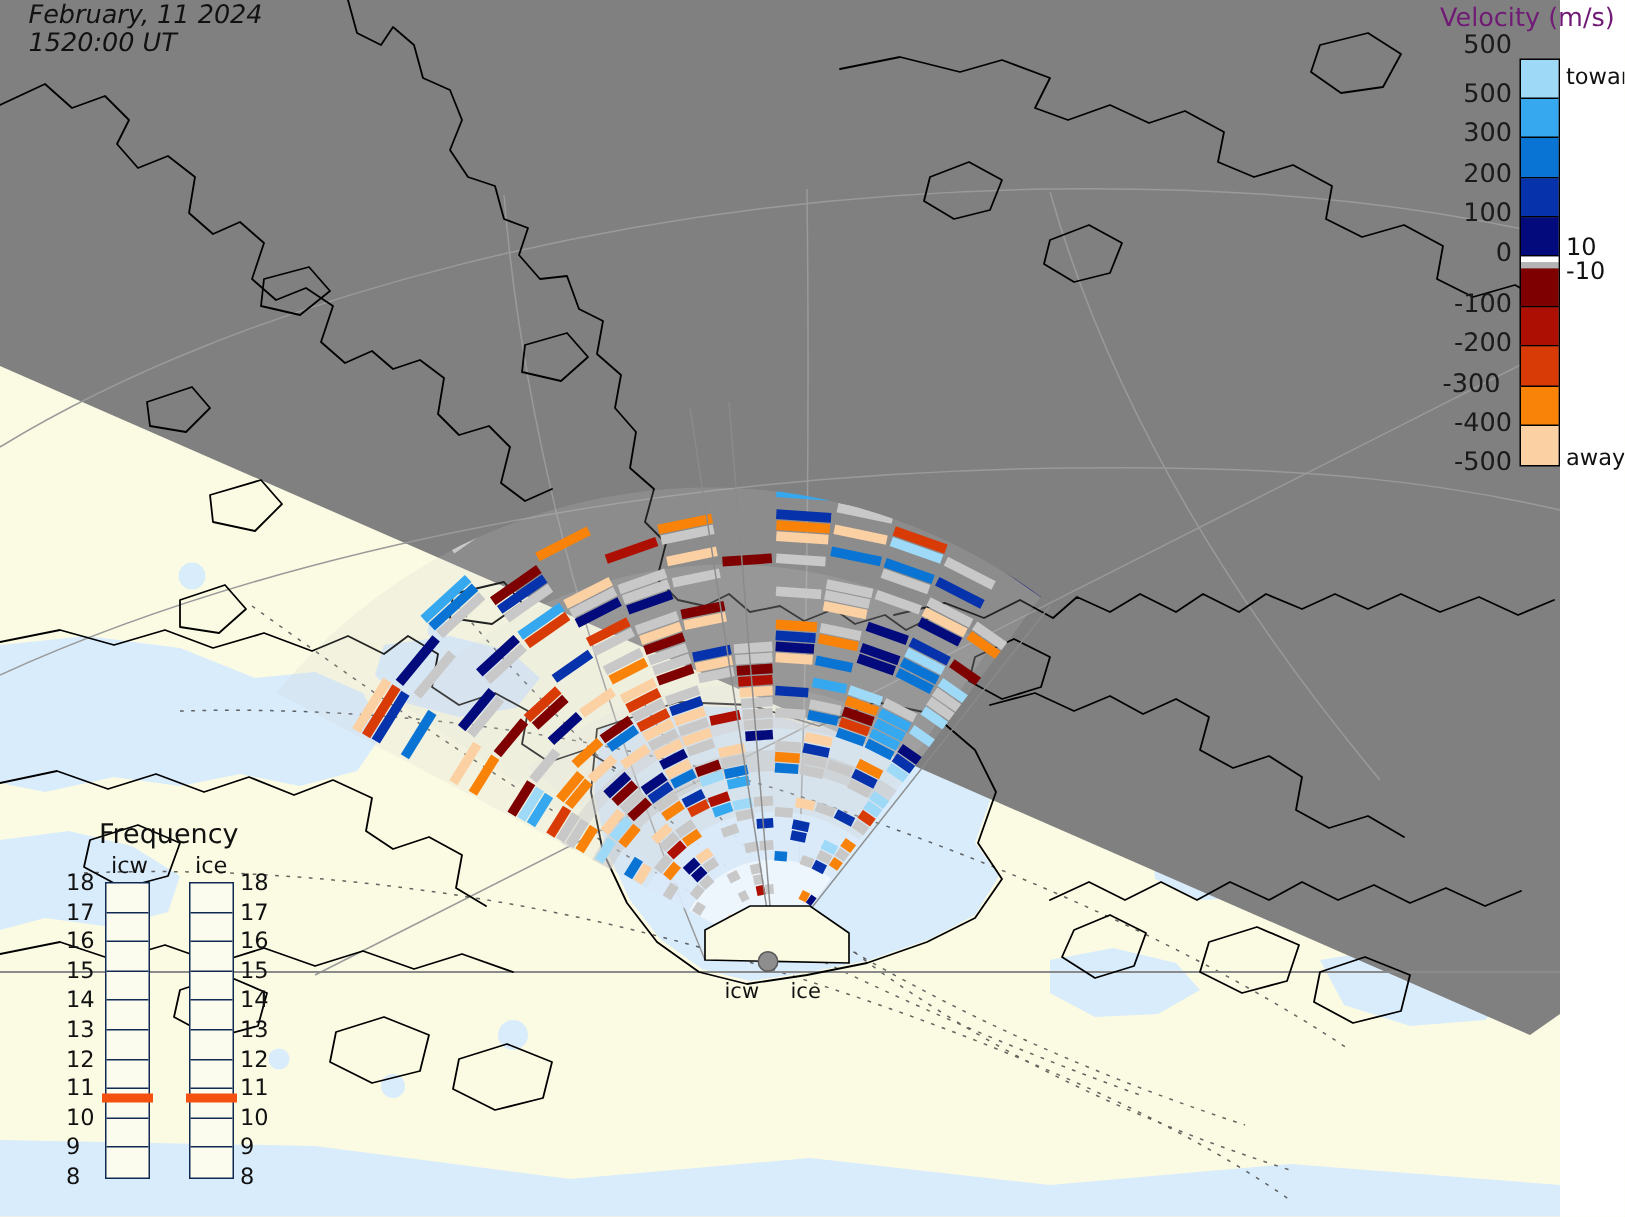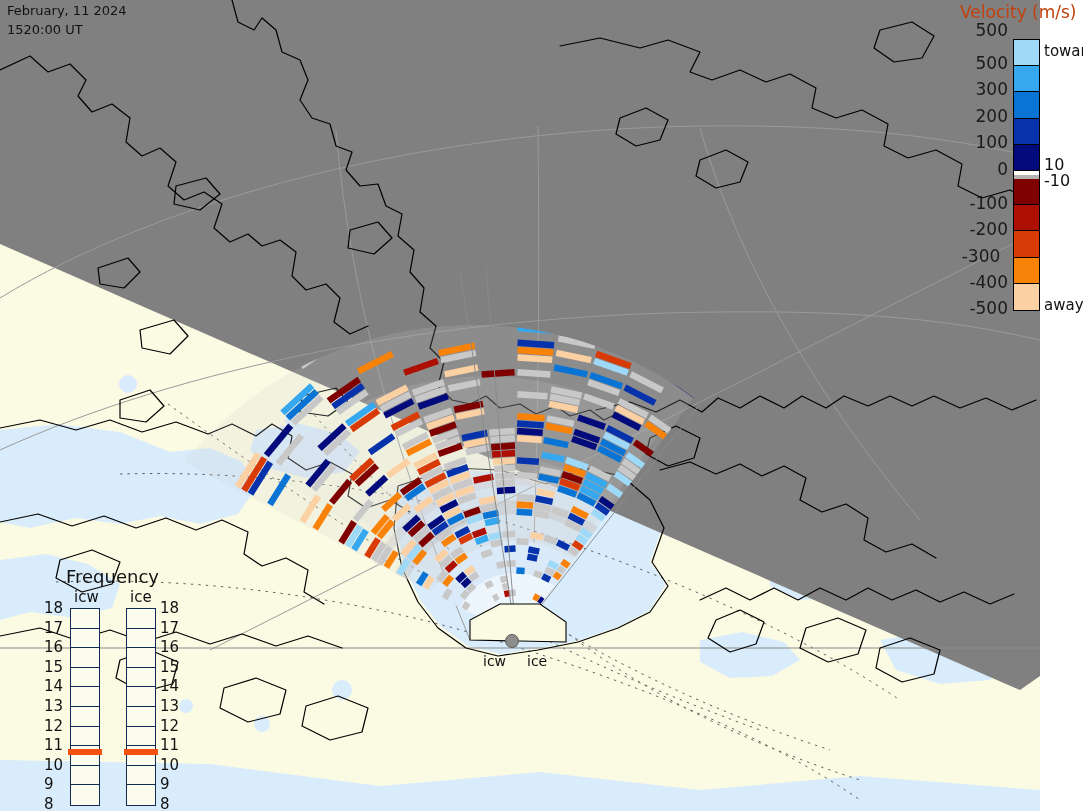--- a/index.html
+++ b/index.html
@@ -7,31 +7,31 @@
   #stage{position:relative;width:1083px;height:811px;overflow:hidden;background:#ffffff;}
 
   
   #mapwrap{position:absolute;left:0;top:0;width:1040px;height:811px;overflow:hidden;background:#808080;}
   #mapsvg{position:absolute;left:0;top:0;}
 
   
   #cbar{position:absolute;left:1013px;top:39px;width:27px;height:272px;border:1px solid #000;box-sizing:border-box;}
   .cbcell{width:100%;border-bottom:1px solid #000;box-sizing:border-box;}
   .cbcell:last-child{border-bottom:none;}
-  #cbtitle{position:absolute;left:960px;top:2px;width:123px;text-align:left;font-size:17px;color:#c2410c;white-space:nowrap;}
+  #cbtitle{position:absolute;left:960px;top:2px;width:123px;text-align:left;font-size:17px;color:#701a75;white-space:nowrap;}
   .cbtick{position:absolute;right:0;width:54px;text-align:right;font-size:17px;color:#1a1a1a;line-height:1;}
   #cbticks{position:absolute;left:952px;top:0;width:56px;height:811px;}
   #cbsidelabels{position:absolute;left:1044px;top:0;width:60px;height:811px;}
   .cbside{position:absolute;left:0;font-size:14px;color:#111;line-height:1;white-space:nowrap;}
 
   
-  #stamp{position:absolute;left:7px;top:1px;font-size:13px;color:#111;line-height:19px;white-space:pre;}
+  #stamp{position:absolute;left:19px;top:1px;font-size:17px;color:#111;line-height:19px;white-space:pre;font-style:italic;}
 
   
-  #freqpanel{position:absolute;left:60px;top:546px;width:130px;height:246px;margin-top:20px;}
+  #freqpanel{position:absolute;left:60px;top:546px;width:130px;height:246px;}
   #freqtitle{position:absolute;left:6px;top:0px;font-size:18px;color:#111;white-space:nowrap;}
   .colhdr{position:absolute;top:22px;font-size:15px;color:#111;}
   .fbar{position:absolute;top:42px;width:30px;height:198px;border:1px solid #102a54;box-sizing:border-box;background:#fbfbee;}
   .fseg{width:100%;border-bottom:1px solid #102a54;box-sizing:border-box;}
   .fseg:last-child{border-bottom:none;}
   .fmark{position:absolute;height:6px;background:#f4500f;}
   .ftick{position:absolute;font-size:15px;color:#111;line-height:1;}
 
   
   .orglabel{position:absolute;font-size:14px;color:#111;}

